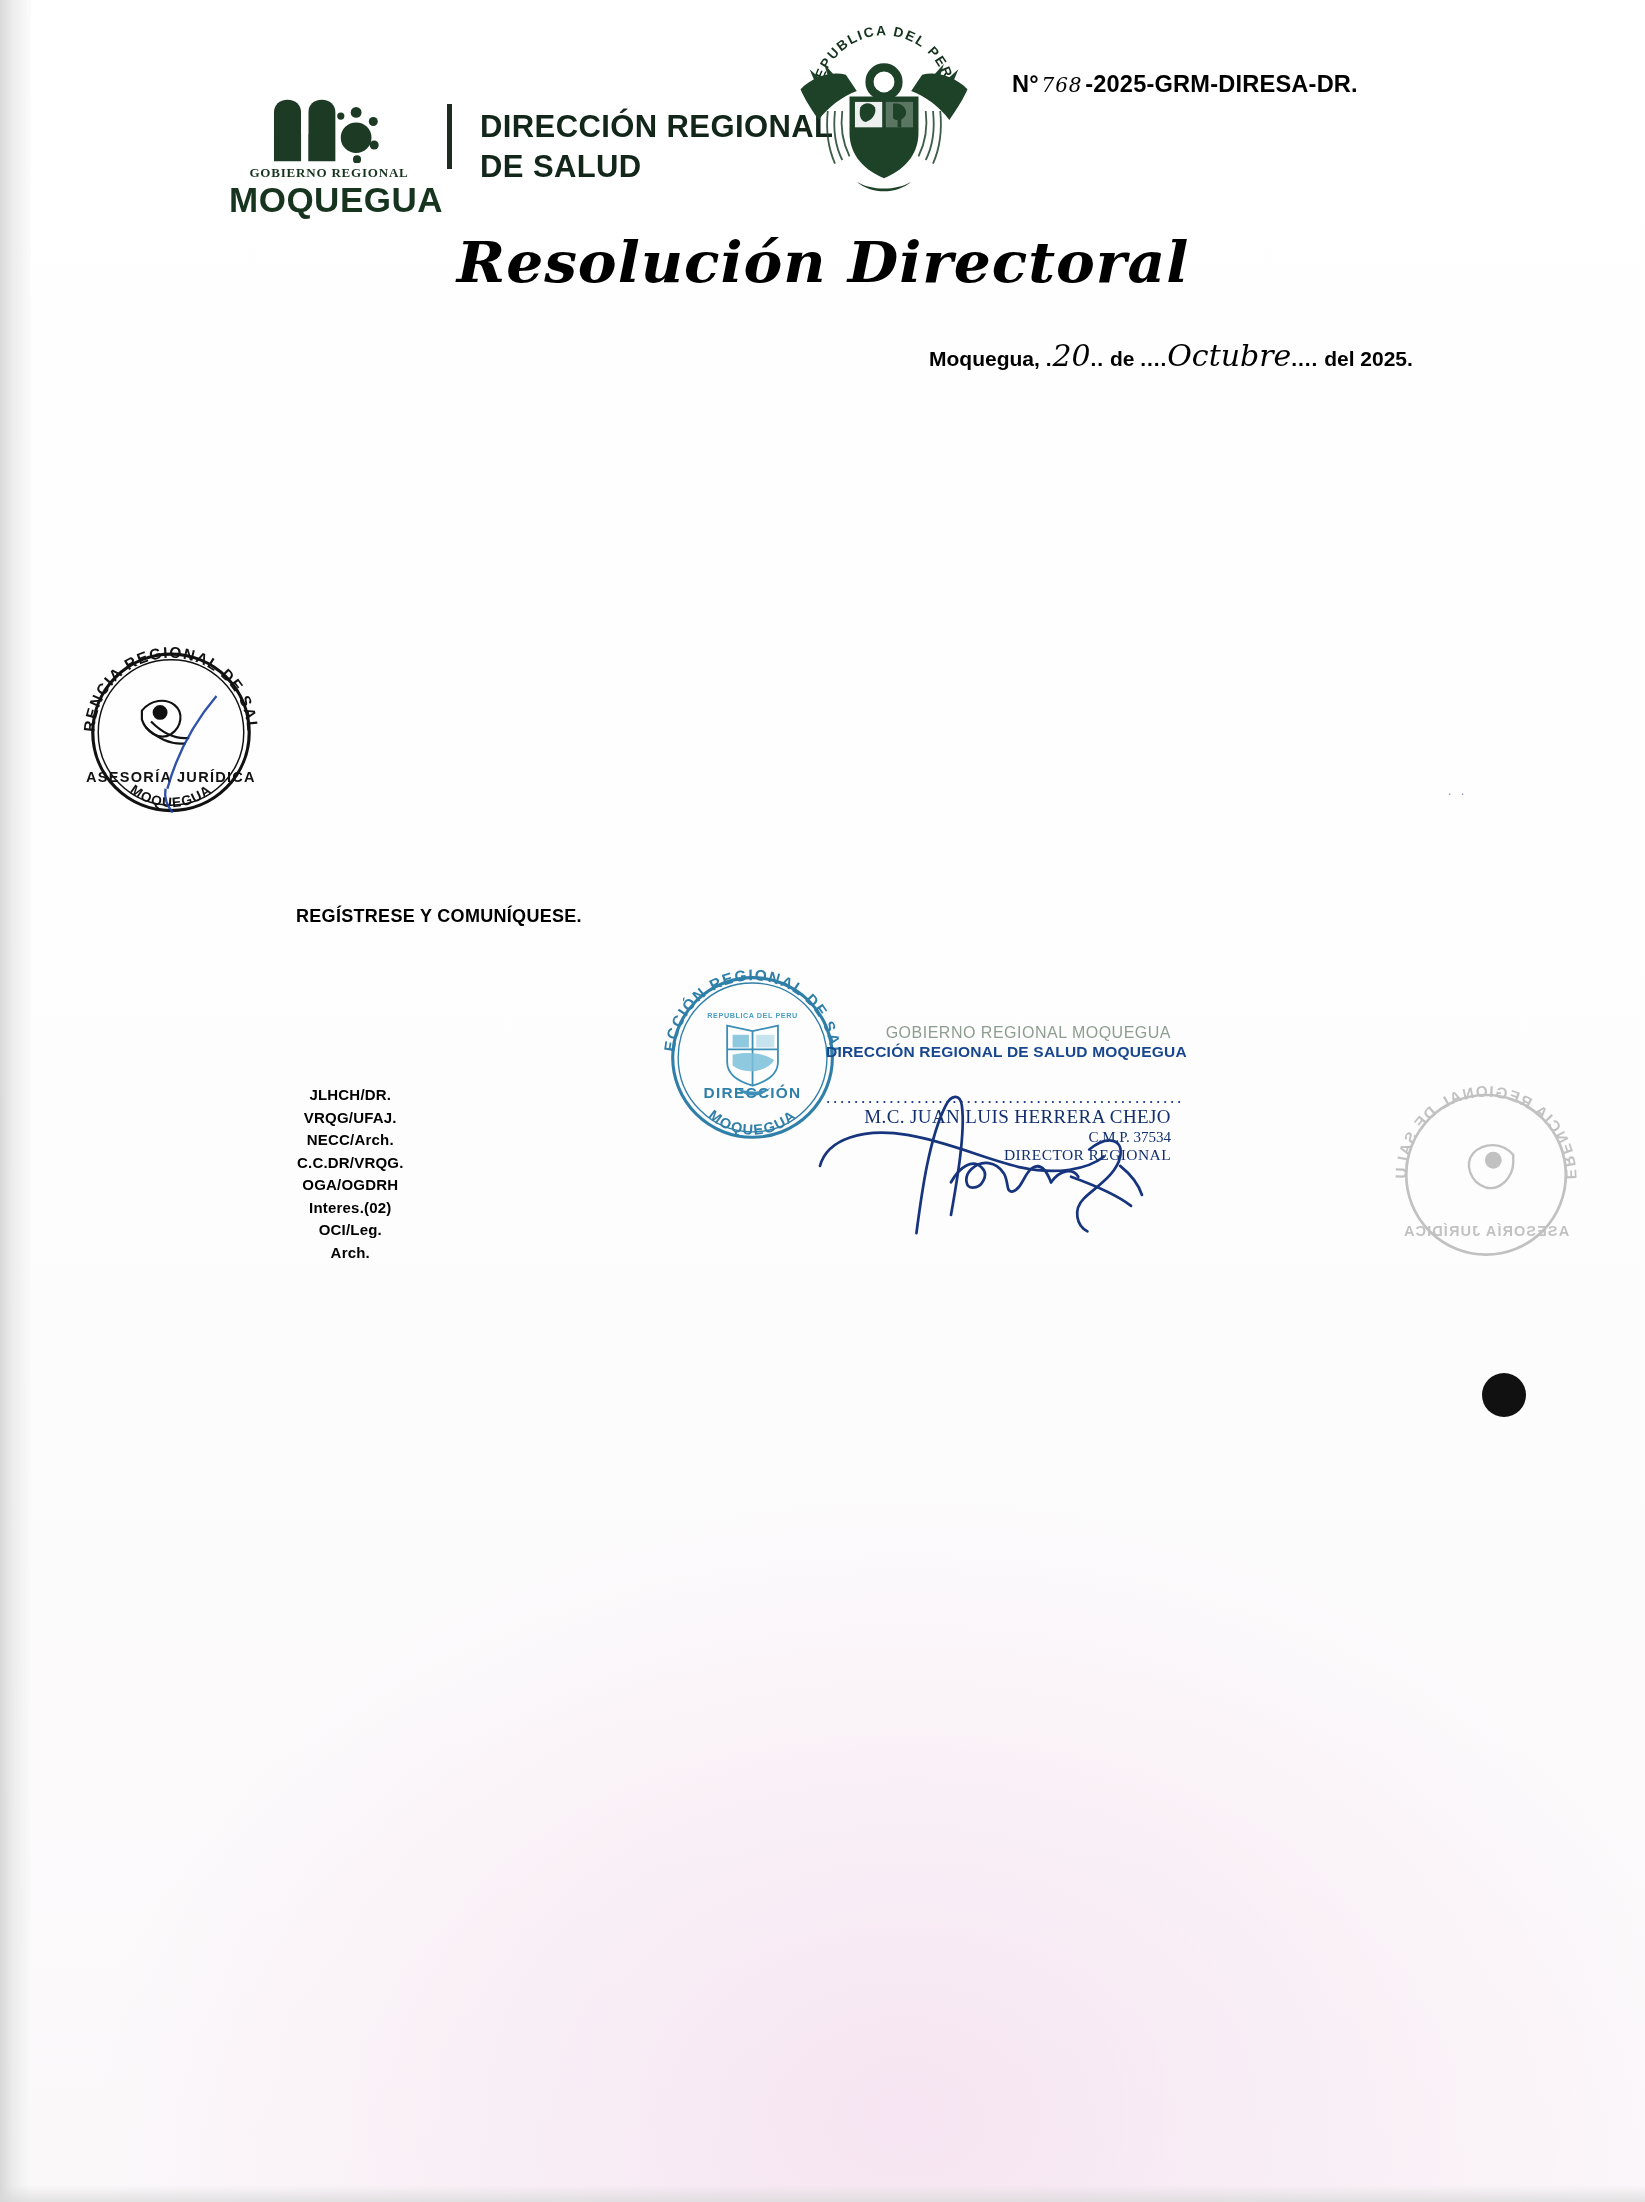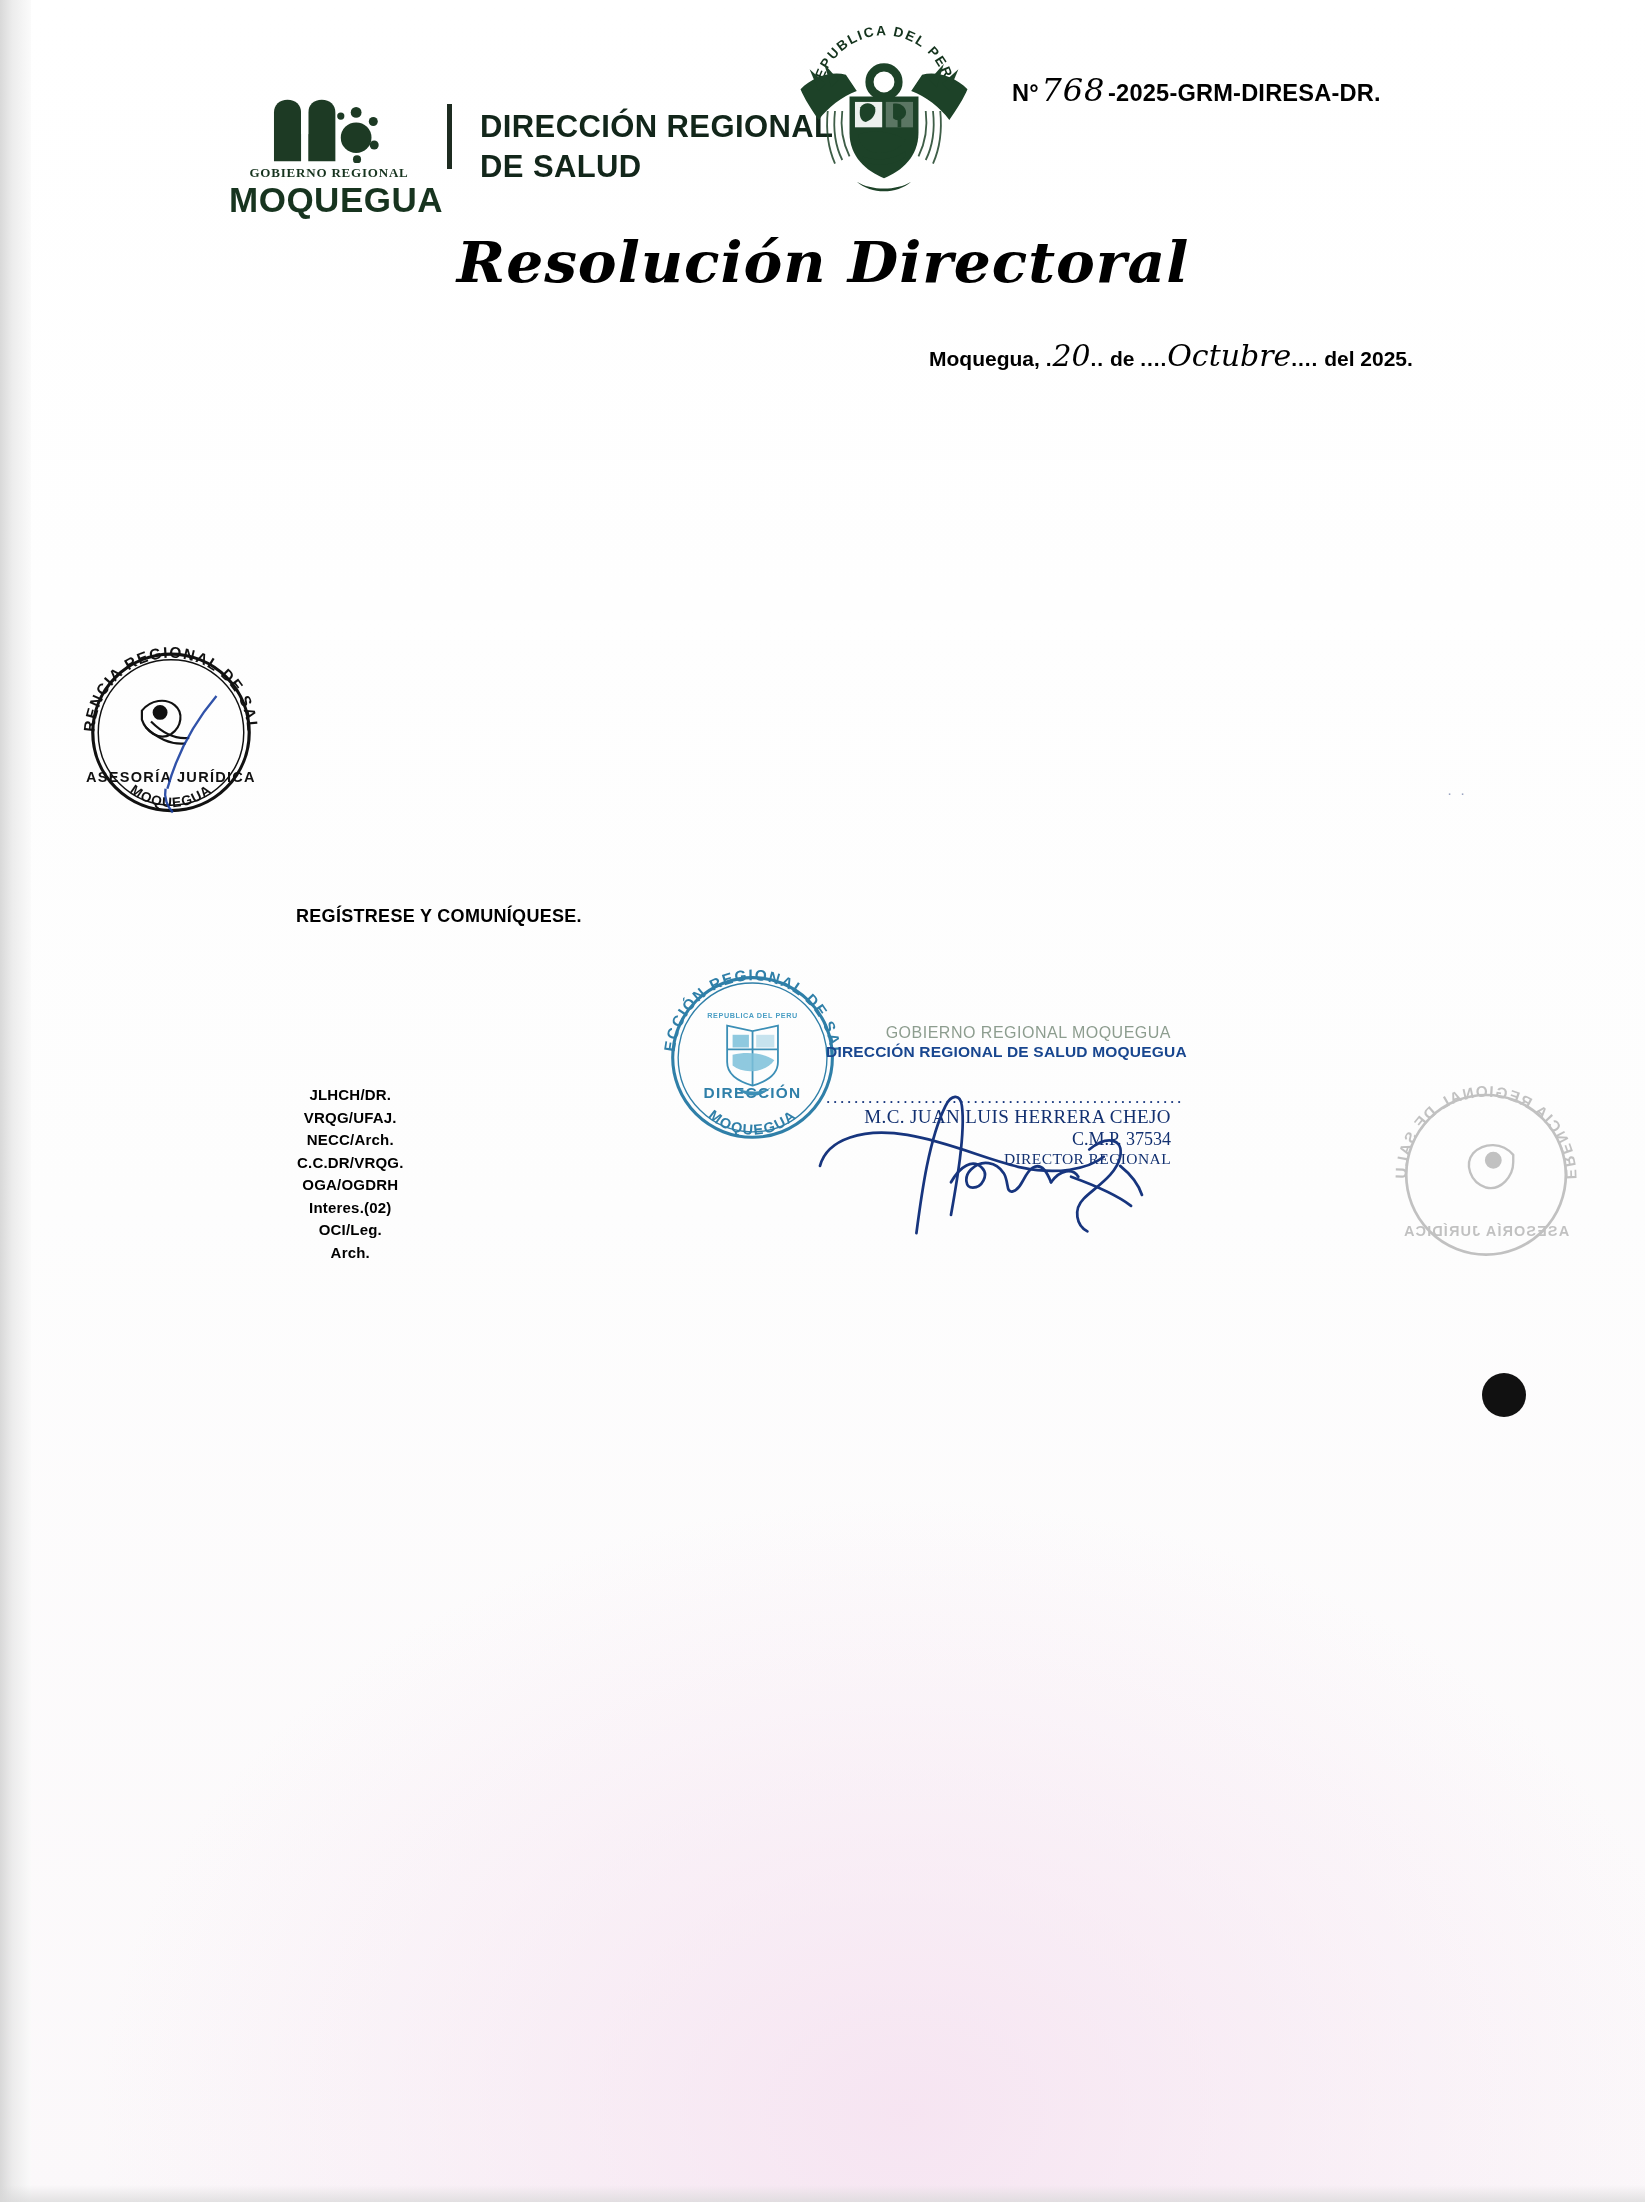--- a/index.html
+++ b/index.html
@@ -93,21 +93,21 @@
     left: 1012px; top: 71px;
     font-size: 23.6px;
     font-weight: bold;
     letter-spacing: 0.2px;
     white-space: nowrap;
   }
   .hw {
     font-family: "DejaVu Serif", serif;
     font-weight: normal;
     font-style: italic;
-    font-size: 32px;
+    font-size: 20px;
     letter-spacing: 0.9px;
     padding: 0 2.7px;
   }
 
   
   .title {
     position: absolute;
     left: 0; top: 229px;
     width: 1646px;
     text-align: center;
@@ -201,21 +201,21 @@
     color: #16357d;
     letter-spacing: 2.7px;
   }
   .sig-name {
     font-size: 19px;
     color: #123070;
     letter-spacing: 0.4px;
     white-space: nowrap;
     margin-top: -1.8px;
   }
-  .sig-cmp { font-size: 18px; color: #123070; margin-top: 0.9px; }
+  .sig-cmp { font-size: 15px; color: #123070; margin-top: 0.9px; }
   .sig-role { font-size: 15.5px; color: #123070; letter-spacing: 0.4px; }
 
   .signature-scrawl {
     position: absolute;
     left: 800px; top: 1082px;
     width: 382px; height: 155px;
     pointer-events: none;
   }
 
   

